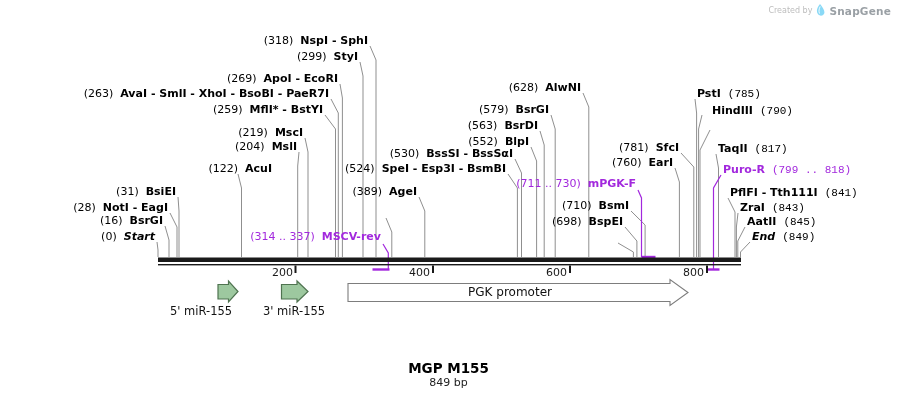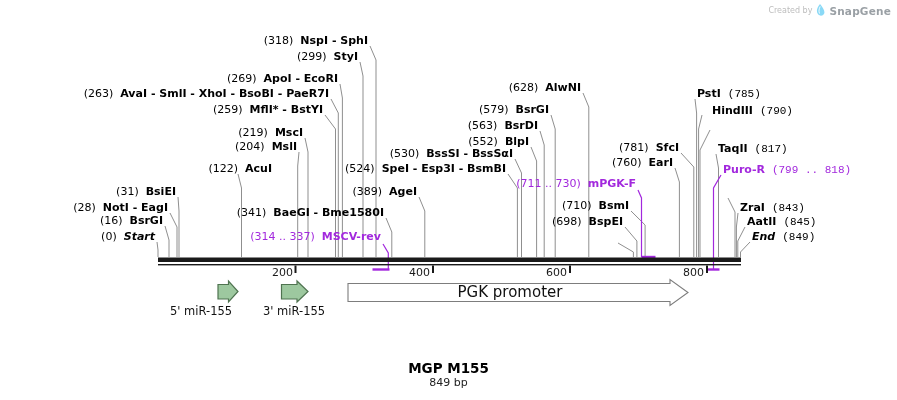--- a/index.html
+++ b/index.html
@@ -20,21 +20,21 @@
   .site .pos { font-weight:normal; margin-right:7px; }
   .site .name { font-weight:bold;text-align:center; }
   .site.right .name { margin-right:7px; }
   .site.right .pos { margin-right:0;font-family:Liberation Mono, monospace; }
   .site.primer { color:var(--primer); }
   .site.primer .name { font-weight:bold; }
   .site.terminus .name { font-style:italic; }
 
   .tick-num { position:absolute; width:36px; text-align:right; font-size:11px; color:var(--axis); line-height:13px; }
   .feat-label { position:absolute; font-size:11.5px; color:#111; text-align:center; line-height:13px; }
-  .pgk-label { position:absolute; font-size:15px; color:#111; text-align:center; line-height:13px; }
+  .pgk-label { position:absolute; font-size:12px; color:#111; text-align:center; line-height:13px; }
 
   .title-block { position:absolute; left:0; top:360px; width:897px; text-align:center; }
   .plasmid-name { font-size:13.5px; font-weight:bold; color:#000; line-height:16px; }
   .plasmid-len { font-size:11px; color:#222; line-height:14px; }
 
   .watermark { position:absolute; top:4px; right:6px; display:flex; align-items:center; gap:4px; }
   .wm-text { font-size:8px; color:var(--watermark-text); }
   .wm-brand { font-size:10.5px; font-weight:bold; color:var(--watermark-brand); letter-spacing:0.2px; }
 </style>
 </head>
@@ -105,36 +105,36 @@
   <div class="site" style="right:594px;top:127px"><span class="pos">(219)</span><span class="name">MscI</span></div>
   <div class="site" style="right:600px;top:141px"><span class="pos">(204)</span><span class="name">MslI</span></div>
   <div class="site" style="right:625px;top:163px"><span class="pos">(122)</span><span class="name">AcuI</span></div>
   <div class="site" style="right:721px;top:186px"><span class="pos">(31)</span><span class="name">BsiEI</span></div>
   <div class="site" style="right:729px;top:202px"><span class="pos">(28)</span><span class="name">NotI - EagI</span></div>
   <div class="site" style="right:734px;top:215px"><span class="pos">(16)</span><span class="name">BsrGI</span></div>
   <div class="site terminus" style="right:742px;top:231px"><span class="pos">(0)</span><span class="name">Start</span></div>
   <div class="site" style="right:384px;top:148px"><span class="pos">(530)</span><span class="name">BssSI - BssSαI</span></div>
   <div class="site" style="right:391px;top:163px"><span class="pos">(524)</span><span class="name">SpeI - Esp3I - BsmBI</span></div>
   <div class="site" style="right:480px;top:186px"><span class="pos">(389)</span><span class="name">AgeI</span></div>
-  <div class="site" style="right:513px;top:207px"><span class="pos">(341)</span><span class="name">BaeGI - Bme1580I</span></div>
   <div class="site primer" style="right:516px;top:231px"><span class="pos">(314 .. 337)</span><span class="name">MSCV-rev</span></div>
   <div class="site" style="right:316px;top:82px"><span class="pos">(628)</span><span class="name">AlwNI</span></div>
   <div class="site" style="right:348px;top:104px"><span class="pos">(579)</span><span class="name">BsrGI</span></div>
   <div class="site" style="right:359px;top:120px"><span class="pos">(563)</span><span class="name">BsrDI</span></div>
   <div class="site" style="right:368px;top:136px"><span class="pos">(552)</span><span class="name">BlpI</span></div>
   <div class="site" style="right:218px;top:142px"><span class="pos">(781)</span><span class="name">SfcI</span></div>
   <div class="site" style="right:224px;top:157px"><span class="pos">(760)</span><span class="name">EarI</span></div>
   <div class="site primer" style="right:261px;top:178px"><span class="pos">(711 .. 730)</span><span class="name">mPGK-F</span></div>
   <div class="site" style="right:268px;top:200px"><span class="pos">(710)</span><span class="name">BsmI</span></div>
   <div class="site" style="right:274px;top:216px"><span class="pos">(698)</span><span class="name">BspEI</span></div>
 
   <div class="site right" style="left:697px;top:88px"><span class="name">PstI</span><span class="pos">(785)</span></div>
   <div class="site right" style="left:712px;top:105px"><span class="name">HindIII</span><span class="pos">(790)</span></div>
   <div class="site right" style="left:718px;top:143px"><span class="name">TaqII</span><span class="pos">(817)</span></div>
   <div class="site right primer" style="left:723px;top:164px"><span class="name">Puro-R</span><span class="pos">(799 .. 818)</span></div>
+  <div class="site right" style="left:730px;top:187px"><span class="name">PflFI - Tth111I</span><span class="pos">(841)</span></div>
   <div class="site right" style="left:740px;top:202px"><span class="name">ZraI</span><span class="pos">(843)</span></div>
   <div class="site right" style="left:747px;top:216px"><span class="name">AatII</span><span class="pos">(845)</span></div>
   <div class="site right terminus" style="left:752px;top:231px"><span class="name">End</span><span class="pos">(849)</span></div>
 
   <div class="tick-num" style="left:257px;top:266px">200</div>
   <div class="tick-num" style="left:394px;top:266px">400</div>
   <div class="tick-num" style="left:531px;top:266px">600</div>
   <div class="tick-num" style="left:668px;top:266px">800</div>
 
   <div class="feat-label" style="left:160px;top:305px;width:82px">5' miR-155</div>

